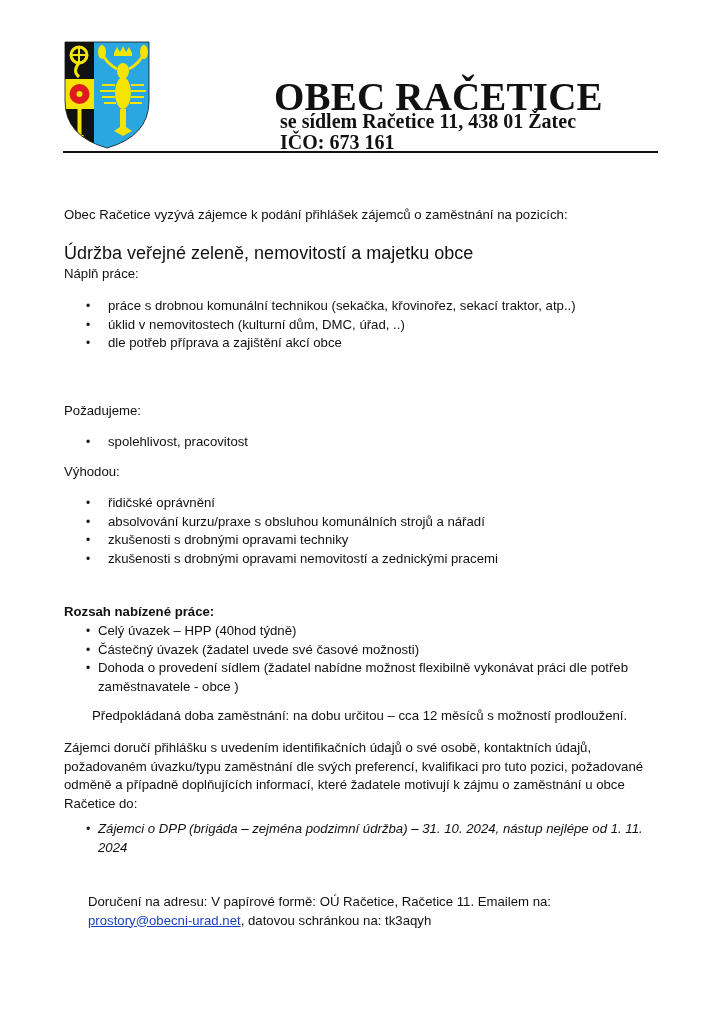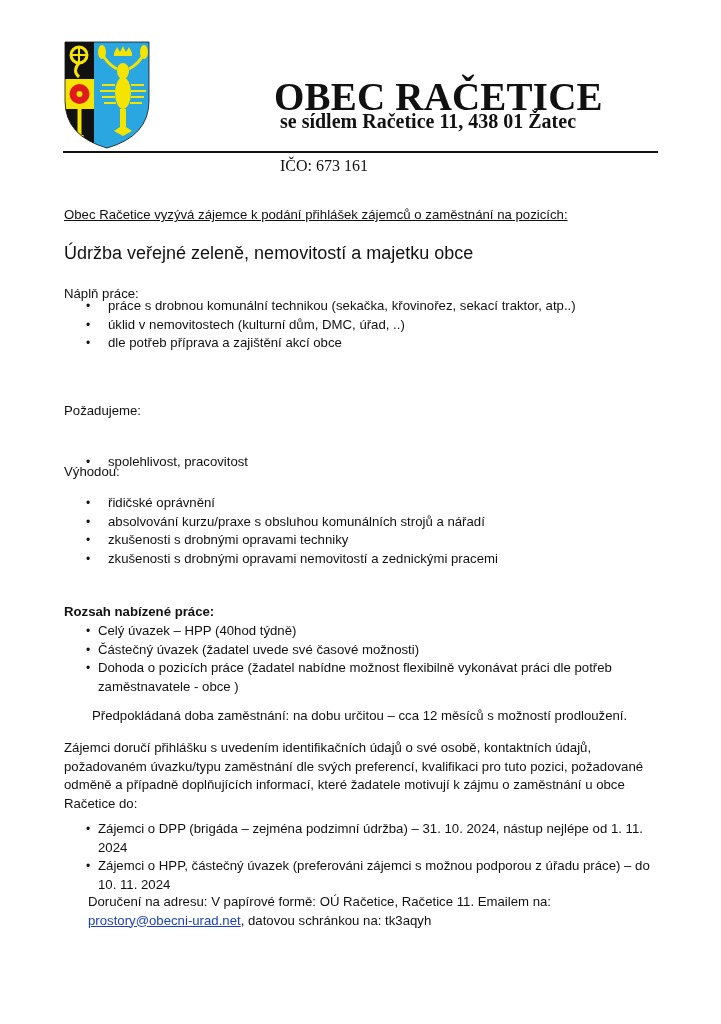--- a/index.html
+++ b/index.html
@@ -4,21 +4,21 @@
   <style>
     html, body { margin: 0; padding: 0; background: #ffffff; }
     body { width: 721px; height: 1024px; position: relative; overflow: hidden; color: #111; }
     .sans { font-family: "Liberation Sans", sans-serif; }
     .serif { font-family: "Liberation Serif", serif; }
 
     #shield { position: absolute; left: 64px; top: 41px; width: 86px; height: 108px; }
 
     .hdr-title { position: absolute; left: 274px; top: 74px; font-size: 39px; font-weight: bold; letter-spacing: 0.2px; }
     .hdr-addr { position: absolute; left: 280px; top: 110px; font-size: 20px; font-weight: bold; }
-    .hdr-ico  { position: absolute; left: 280px; top: 131px; font-size: 16px; font-weight: normal; margin-top: 26px; }
+    .hdr-ico  { position: absolute; left: 280px; top: 131px; font-size: 20px; font-weight: bold; }
     .hdr-rule { position: absolute; left: 63px; top: 151px; width: 595px; height: 2px; background: #111; }
 
     .content { position: absolute; left: 64px; top: 0; width: 600px; font-size: 13.2px; line-height: 18.5px; }
     .p { position: absolute; left: 0; white-space: nowrap; }
     .heading { font-family: Liberation Sans, sans-serif; font-size: 18px; line-height: 30px; color: #111; }
 
     ul.bl { position: absolute; left: 0; margin: 0; padding: 0; list-style: none; width: 600px; }
     ul.bl li { position: relative; padding-left: 44px; line-height: 18.5px; }
     ul.bl li::before { content: "\2022"; position: absolute; left: 22px; top: 0; font-size: 12px; }
     ul.bl.tight li { padding-left: 34px; }
@@ -64,57 +64,56 @@
   </g>
   <path d="M1 1 H85 V60 Q85 95 43 107 Q1 95 1 60 Z" fill="none" stroke="#111" stroke-width="0.8"></path>
 </svg>
 
 <div class="serif hdr-title">OBEC RAČETICE</div>
 <div class="serif hdr-addr">se sídlem  Račetice 11, 438 01 Žatec</div>
 <div class="serif hdr-ico">IČO: 673 161</div>
 <div class="hdr-rule"></div>
 
 <div class="content sans">
-  <div class="p" style="top:206px;text-decoration:underline;">Obec Račetice vyzývá zájemce k podání přihlášek zájemců o zaměstnání na pozicích:</div>
+  <div class="p" style="top:206px;">Obec Račetice vyzývá zájemce k podání přihlášek zájemců o zaměstnání na pozicích:</div>
 
   <div class="p heading" style="top:238px;">Údržba veřejné zeleně, nemovitostí a majetku obce</div>
 
-  <div class="p" style="top:265px;margin-top:20px;">Náplň práce:</div>
+  <div class="p" style="top:265px;">Náplň práce:</div>
   <ul class="bl" style="top:297px; width:590px;">
     <li>práce s drobnou komunální technikou (sekačka, křovinořez, sekací traktor, atp..)</li>
     <li>úklid v nemovitostech (kulturní dům, DMC, úřad, ..)</li>
     <li>dle potřeb příprava a zajištění akcí obce</li>
   </ul>
 
   <div class="p" style="top:402px;">Požadujeme:</div>
-  <ul class="bl" style="top:453px;">
+  <ul class="bl" style="top:433px;">
     <li>spolehlivost, pracovitost</li>
   </ul>
 
   <div class="p" style="top:463px;">Výhodou:</div>
   <ul class="bl" style="top:494px;">
     <li>řidičské oprávnění</li>
     <li>absolvování kurzu/praxe s obsluhou komunálních strojů a nářadí</li>
     <li>zkušenosti s drobnými opravami techniky</li>
     <li>zkušenosti s drobnými opravami nemovitostí a zednickými pracemi</li>
   </ul>
 
   <div class="p" style="top:603px;font-weight:bold;">Rozsah nabízené práce:</div>
   <ul class="bl tight" style="top:622px; width:590px;">
     <li>Celý úvazek – HPP (40hod týdně)</li>
     <li>Částečný úvazek (žadatel uvede své časové možnosti)</li>
-    <li style="white-space:normal;">Dohoda o pozicích práce (žadatel nabídne možnost flexibilně vykonávat práci dle potřeb zaměstnavatele - obce )</li>
+    <li style="white-space:normal;">Dohoda o provedení sídlem (žadatel nabídne možnost flexibilně vykonávat práci dle potřeb zaměstnavatele - obce )</li>
   </ul>
 
   <div class="p" style="top:707px;margin-left:28px;">Předpokládaná doba zaměstnání: na dobu určitou – cca 12 měsíců s možností prodloužení.</div>
 
   <div class="p" style="top:739px; white-space:normal; width:596px;">Zájemci doručí přihlášku s uvedením identifikačních údajů o své osobě, kontaktních údajů, požadovaném úvazku/typu zaměstnání dle svých preferencí, kvalifikaci  pro tuto pozici, požadované odměně a případně doplňujících informací, které žadatele motivují k zájmu o zaměstnání u obce Račetice do:</div>
 
   <ul class="bl tight" style="top:820px; width:596px;">
-    <li style="white-space:normal;">Zájemci o DPP (brigáda – zejména podzimní údržba) – 31. 10. 2024, nástup nejlépe od 1. 11. 2024</li>
-    <li style="white-space:normal;">Zájemci o HPP, částečný úvazek (preferováni zájemci s možnou podporou z úřadu práce) – do 10. 11. 2024</li>
+    <li style="white-space:normal;font-style:italic;">Zájemci o DPP (brigáda – zejména podzimní údržba) – 31. 10. 2024, nástup nejlépe od 1. 11. 2024</li>
   </ul>
 
   <div class="p" style="top:893px; left:24px; white-space:normal; width:560px;">
     <span>Doručení na adresu: V papírové formě: OÚ Račetice, Račetice 11. Emailem na:</span><br>
     <a class="mail" href="#">prostory@obecni-urad.net</a><span>, datovou schránkou na: tk3aqyh</span>
   </div>
 </div>
 
 </body></html>

